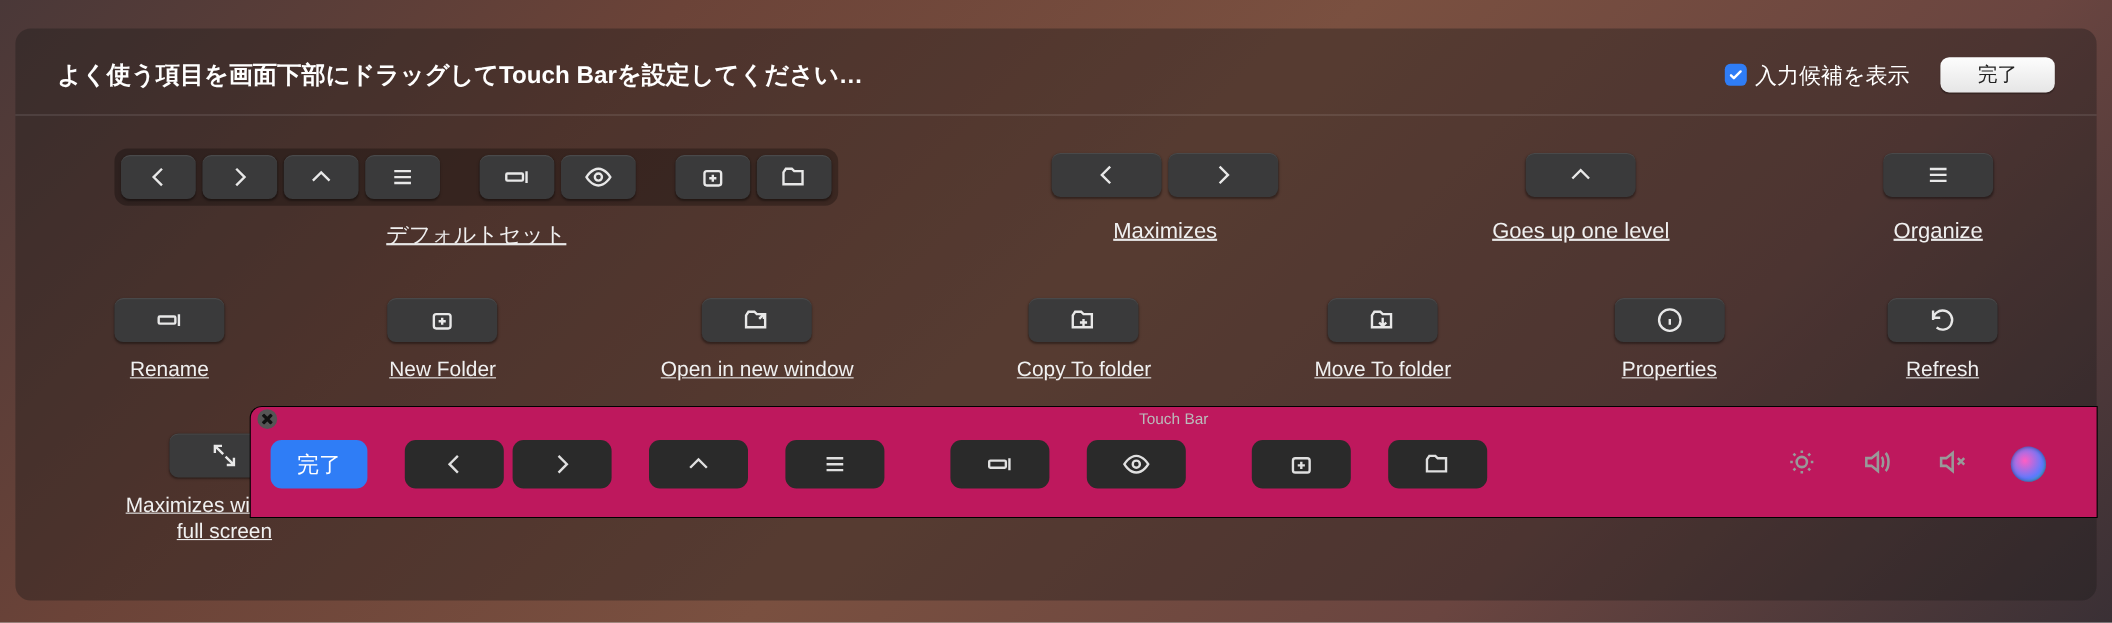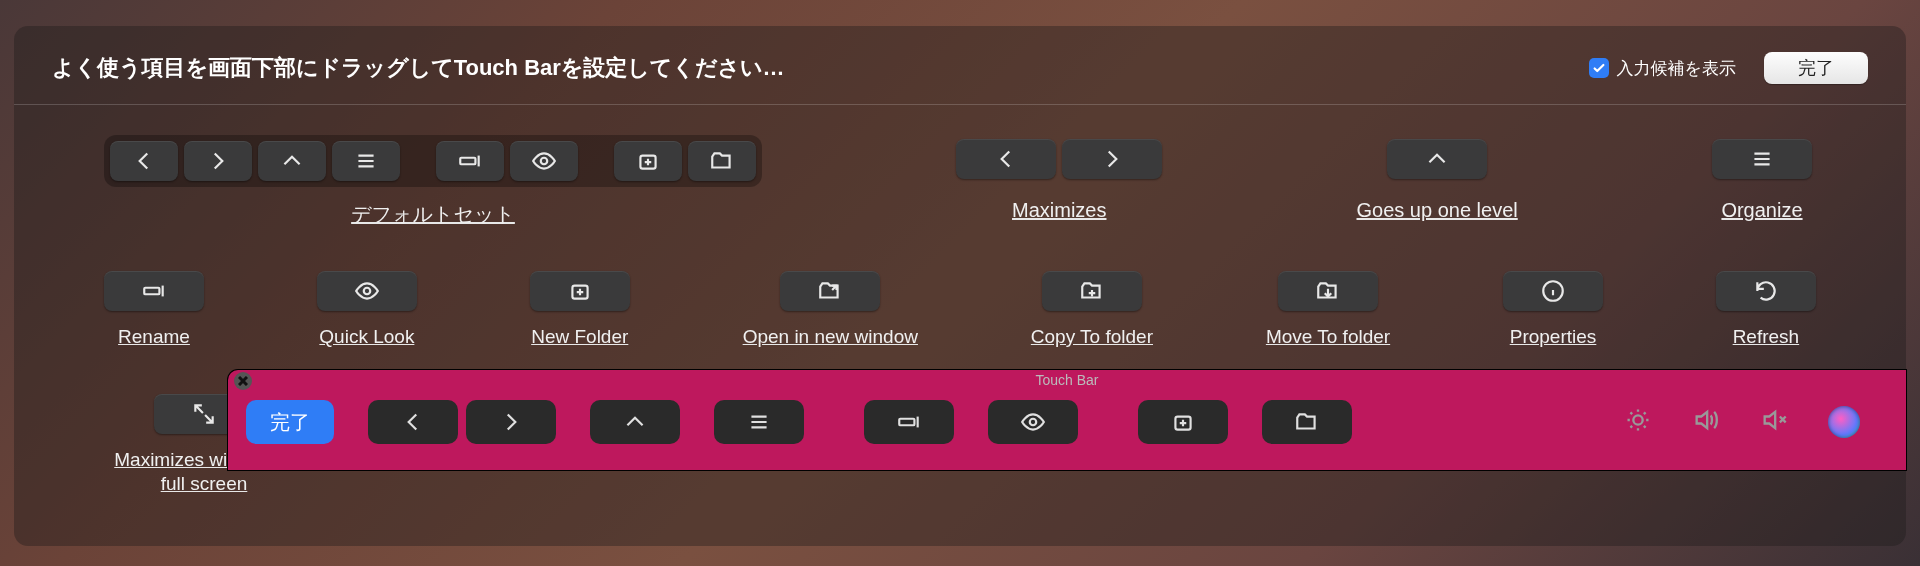--- a/index.html
+++ b/index.html
@@ -28,21 +28,21 @@
   margin: 0 0 30px 0;
 }
 .instruction { font-weight: 600; font-size: 22px; color:#fff;}
 .spacer { flex: 1; }
 .checkbox {
   width: 20px; height: 20px; border-radius: 5px; background: #2f7df6;
   display:inline-flex; align-items:center; justify-content:center; margin-right:8px;
   vertical-align:middle;
 }
 .checkbox svg { width:14px; height:14px; }
-.check-label { font-size:17px; margin-right:28px; color:#fff; vertical-align:middle;}
+.check-label { font-size:20px; margin-right:28px; color:#fff; vertical-align:middle;}
 .done-btn {
   background: linear-gradient(#fdfdfd,#e6e6e6);
   color:#222; border:none; border-radius:8px;
   padding: 4px 34px; font-size:18px; font-weight:500;
   box-shadow: 0 1px 1px rgba(0,0,0,.3);
 }
 .rows { display:flex; flex-direction:column; gap:44px; padding:0 90px;}
 .row { display:flex; justify-content:space-between; align-items:flex-start;text-decoration:underline; }
 .group { display:flex; flex-direction:column; align-items:center; gap:14px;}
 .btn-row { display:flex; gap:6px; background:transparent; padding:4px; border-radius:10px;}
@@ -201,29 +201,20 @@
 
     <div class="row">
       <div class="group">
         <span class="btn wide">
             <svg viewBox="0 0 24 24">
               <rect x="3" y="9" width="14" height="6" rx="1"></rect>
               <path d="M20 7v10"></path>
             </svg>
           </span>
         <div class="label small">Rename</div>
-      </div>
-      <div class="group">
-        <span class="btn wide">
-            <svg viewBox="0 0 24 24">
-              <path d="M2 12s4-7 10-7 10 7 10 7-4 7-10 7S2 12 2 12z"></path>
-              <circle cx="12" cy="12" r="3"></circle>
-            </svg>
-          </span>
-        <div class="label small">Quick Look</div>
       </div>
       <div class="group">
         <span class="btn wide">
             <svg viewBox="0 0 24 24">
               <rect x="5" y="7" width="14" height="12" rx="2"></rect>
               <path d="M12 10v6M9 13h6"></path>
             </svg>
           </span>
         <div class="label small">New Folder</div>
       </div>

